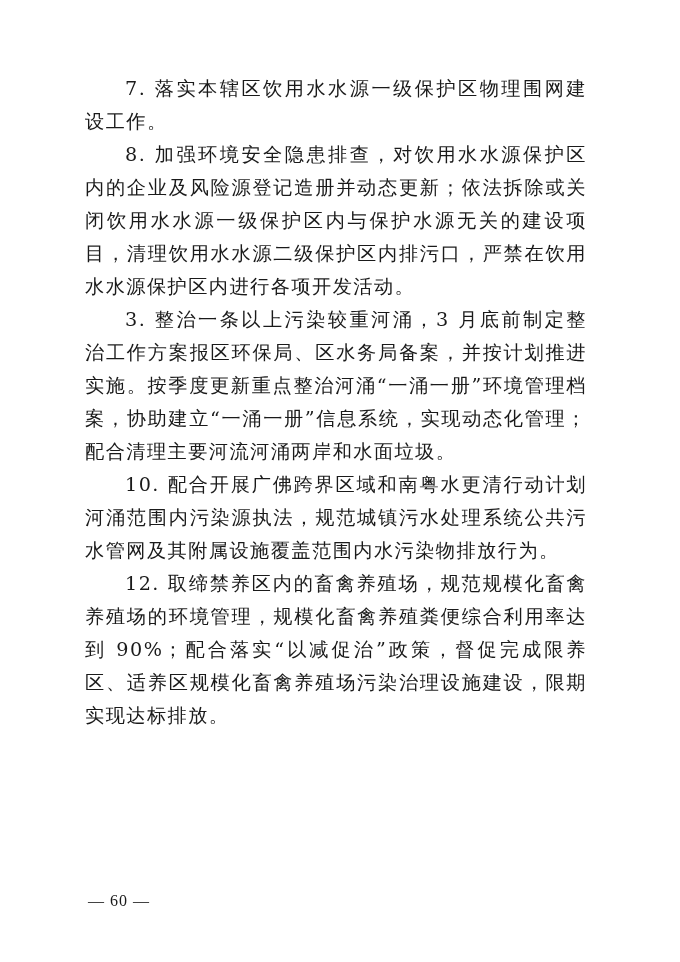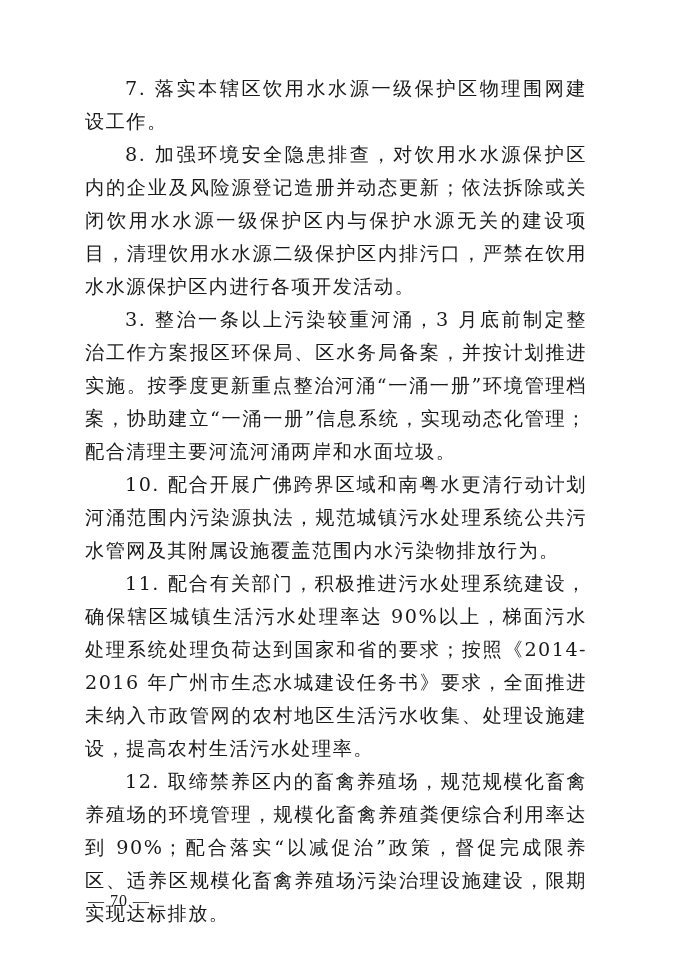--- a/index.html
+++ b/index.html
@@ -50,17 +50,16 @@
   </style>
 </head>
 <body>
 
 <div class="page">
   <div class="body-text">
     <p class="para">7. 落实本辖区饮用水水源一级保护区物理围网建设工作。</p>
     <p class="para">8. 加强环境安全隐患排查，对饮用水水源保护区内的企业及风险源登记造册并动态更新；依法拆除或关闭饮用水水源一级保护区内与保护水源无关的建设项目，清理饮用水水源二级保护区内排污口，严禁在饮用水水源保护区内进行各项开发活动。</p>
     <p class="para">3. 整治一条以上污染较重河涌，3 月底前制定整治工作方案报区环保局、区水务局备案，并按计划推进实施。按季度更新重点整治河涌“一涌一册”环境管理档案，协助建立“一涌一册”信息系统，实现动态化管理；配合清理主要河流河涌两岸和水面垃圾。</p>
     <p class="para">10. 配合开展广佛跨界区域和南粤水更清行动计划河涌范围内污染源执法，规范城镇污水处理系统公共污水管网及其附属设施覆盖范围内水污染物排放行为。</p>
-    <p class="para">11. 配合有关部门，积极推进污水处理系统建设，确保辖区城镇生活污水处理率达 90%以上，梯面污水处理系统处理负荷达到国家和省的要求；按照《2014-2016 年广州市生态水城建设任务书》要求，全面推进未纳入市政管网的农村地区生活污水收集、处理设施建设，提高农村生活污水处理率。</p>
     <p class="para">12. 取缔禁养区内的畜禽养殖场，规范规模化畜禽养殖场的环境管理，规模化畜禽养殖粪便综合利用率达到 90%；配合落实“以减促治”政策，督促完成限养区、适养区规模化畜禽养殖场污染治理设施建设，限期实现达标排放。</p>
   </div>
-  <div class="page-number">— 70 —</div>
+  <div class="page-number">— 60 —</div>
 </div>
 
 </body></html>

